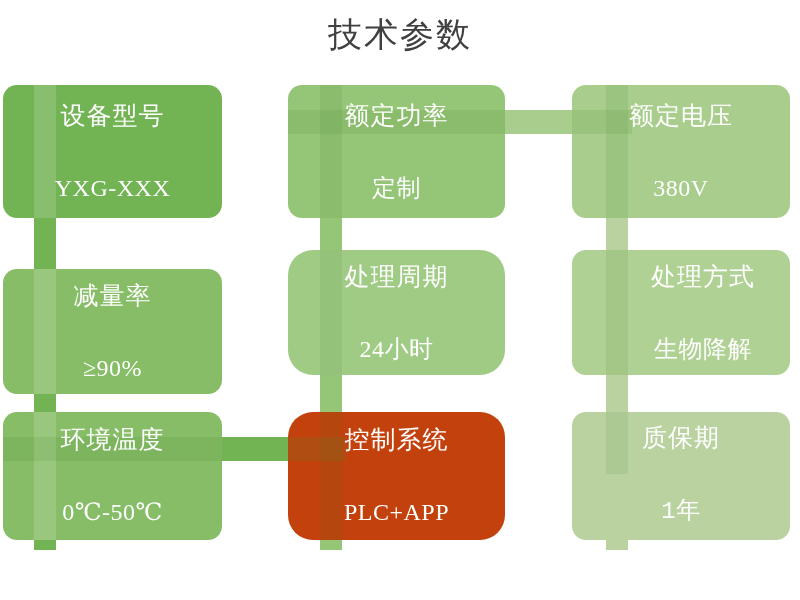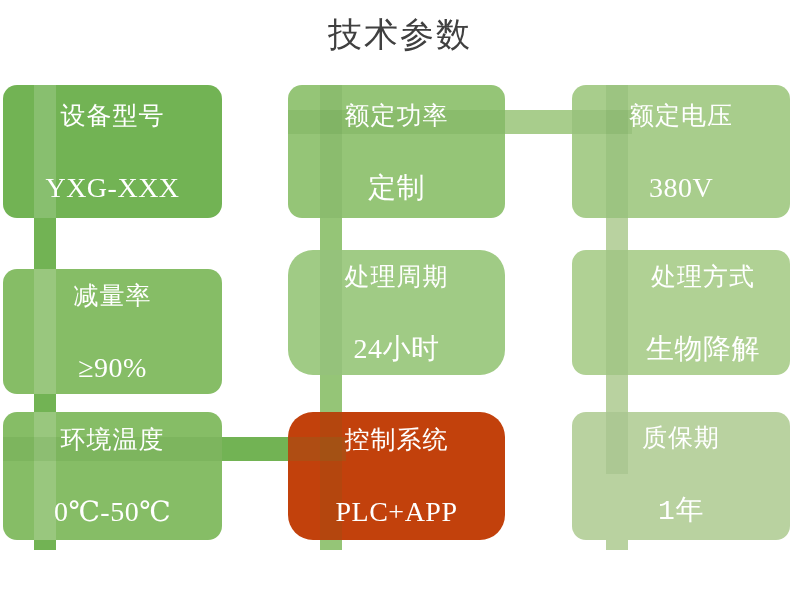--- a/index.html
+++ b/index.html
@@ -57,21 +57,21 @@
     overflow: hidden;
   }
   .card .label {
     font-size: 25px;
     line-height: 34px;
     letter-spacing: 1px;
     text-align: center;
     white-space: nowrap;
   }
   .card .value {
-    font-size: 28px;
+    font-size: 24px;
     line-height: 34px;
     letter-spacing: 0.5px;
     text-align: center;
     white-space: nowrap;
     margin-top: 6px;
   }
 
   
   .tint-1 { background: #72b354; }
   .tint-2 { background: #86bd66; }

